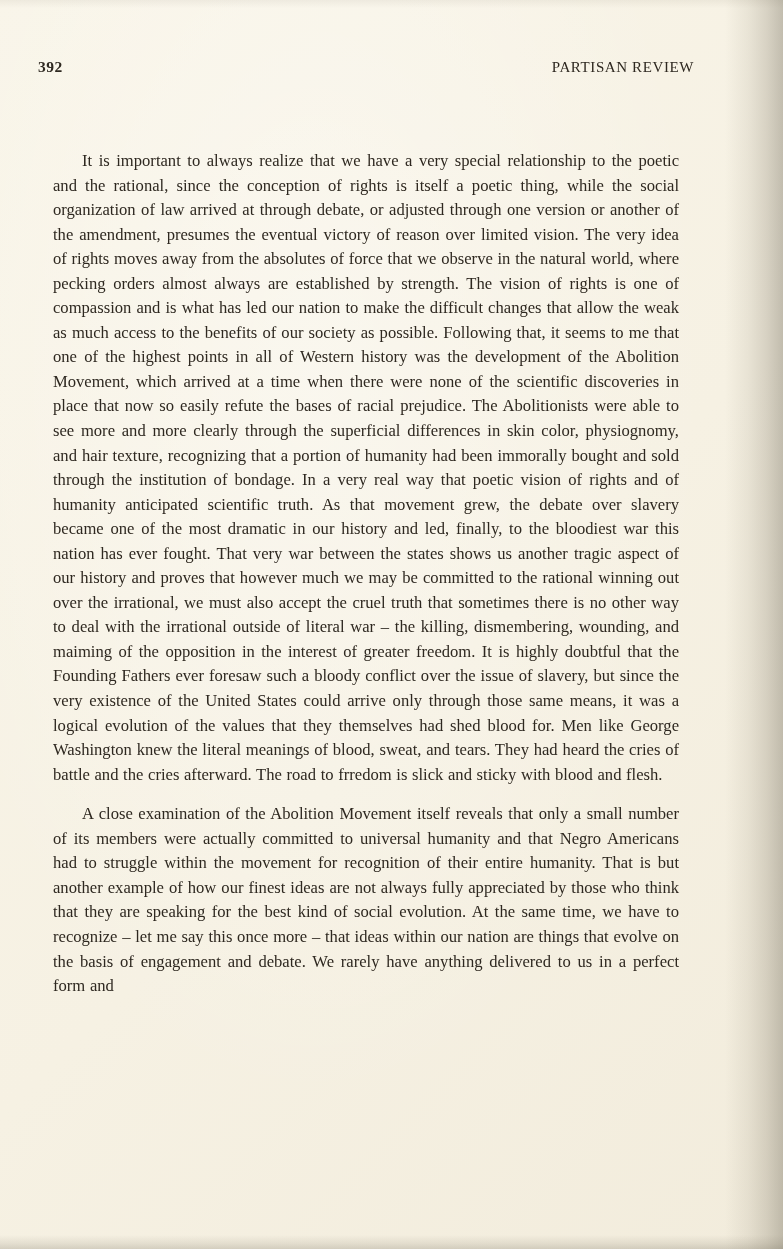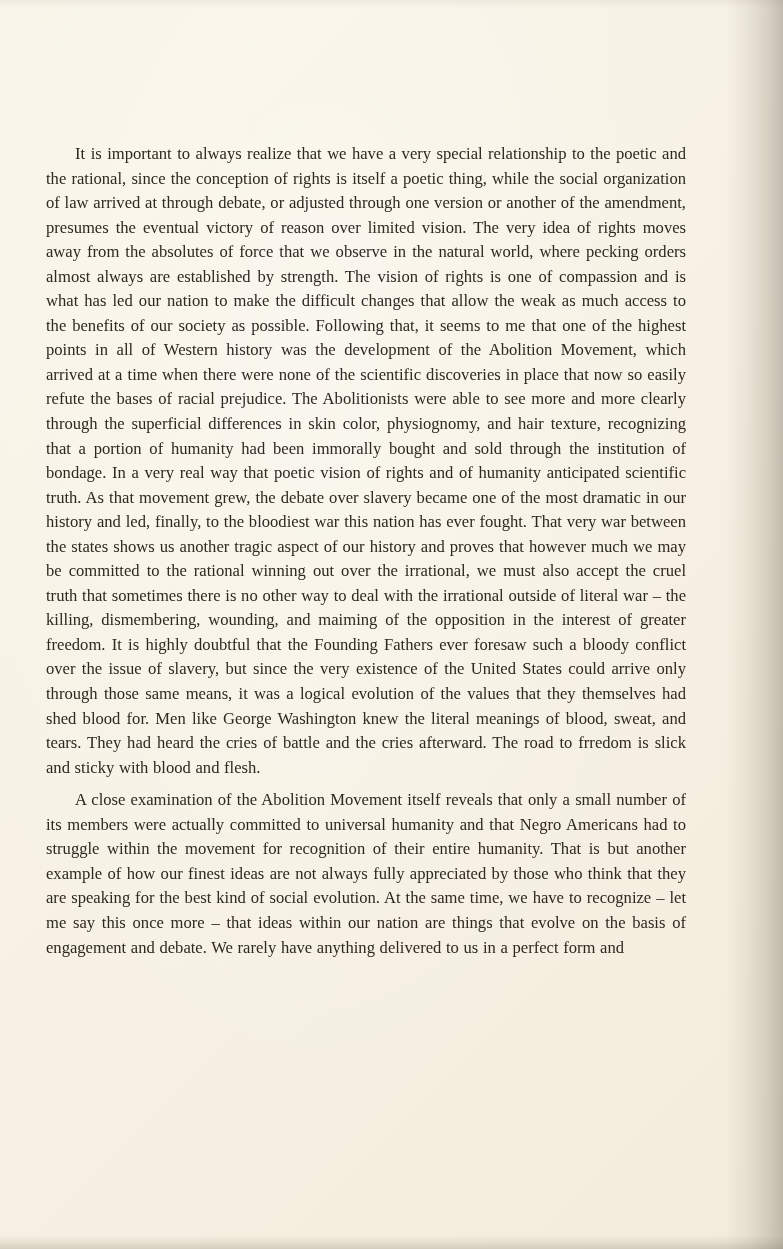--- a/index.html
+++ b/index.html
@@ -37,21 +37,21 @@
     letter-spacing: 0.6px;
     font-size: 15px;
   }
   .body-text {
     position: absolute;
     top: 134px;
     left: 38px;
     width: 656px;
   }
   .body-text p {
-    margin: 8px;
+    margin: 15px;
     font-size: 16.6px;
     line-height: 24.55px;
     text-align: justify;
     text-indent: 1.75em;
     word-spacing: 0.5px;
   }
   .edge-shadow-right {
     position: absolute;
     top: 0;
     right: 0;
@@ -86,20 +86,24 @@
     background: linear-gradient(to top,
       rgba(110,102,82,0) 0%,
       rgba(104,96,78,0.08) 100%);
   }
 </style>
 </head>
 <body>
 
 <div class="page">
 
+  <div class="running-head">
+    <span class="page-number">392</span>
+    <span class="journal-title">PARTISAN REVIEW</span>
+  </div>
 
   <div class="body-text">
     <p>It is important to always realize that we have a very special relationship to the poetic and the rational, since the conception of rights is itself a poetic thing, while the social organization of law arrived at through debate, or adjusted through one version or another of the amendment, presumes the eventual victory of reason over limited vision. The very idea of rights moves away from the absolutes of force that we observe in the natural world, where pecking orders almost always are established by strength. The vision of rights is one of compassion and is what has led our nation to make the difficult changes that allow the weak as much access to the benefits of our society as possible. Following that, it seems to me that one of the highest points in all of Western history was the development of the Abolition Movement, which arrived at a time when there were none of the scientific discoveries in place that now so easily refute the bases of racial prejudice. The Abolitionists were able to see more and more clearly through the superficial differences in skin color, physiognomy, and hair texture, recognizing that a portion of humanity had been immorally bought and sold through the institution of bondage. In a very real way that poetic vision of rights and of humanity anticipated scientific truth. As that movement grew, the debate over slavery became one of the most dramatic in our history and led, finally, to the bloodiest war this nation has ever fought. That very war between the states shows us another tragic aspect of our history and proves that however much we may be committed to the rational winning out over the irrational, we must also accept the cruel truth that sometimes there is no other way to deal with the irrational outside of literal war – the killing, dismembering, wounding, and maiming of the opposition in the interest of greater freedom. It is highly doubtful that the Founding Fathers ever foresaw such a bloody conflict over the issue of slavery, but since the very existence of the United States could arrive only through those same means, it was a logical evolution of the values that they themselves had shed blood for. Men like George Washington knew the literal meanings of blood, sweat, and tears. They had heard the cries of battle and the cries afterward. The road to frredom is slick and sticky with blood and flesh.</p>
     <p>A close examination of the Abolition Movement itself reveals that only a small number of its members were actually committed to universal humanity and that Negro Americans had to struggle within the movement for recognition of their entire humanity. That is but another example of how our finest ideas are not always fully appreciated by those who think that they are speaking for the best kind of social evolution. At the same time, we have to recognize – let me say this once more – that ideas within our nation are things that evolve on the basis of engagement and debate. We rarely have anything delivered to us in a perfect form and</p>
   </div>
 
   <div class="edge-shadow-top"></div>
   <div class="edge-shadow-right"></div>
   <div class="edge-shadow-bottom"></div>
 

